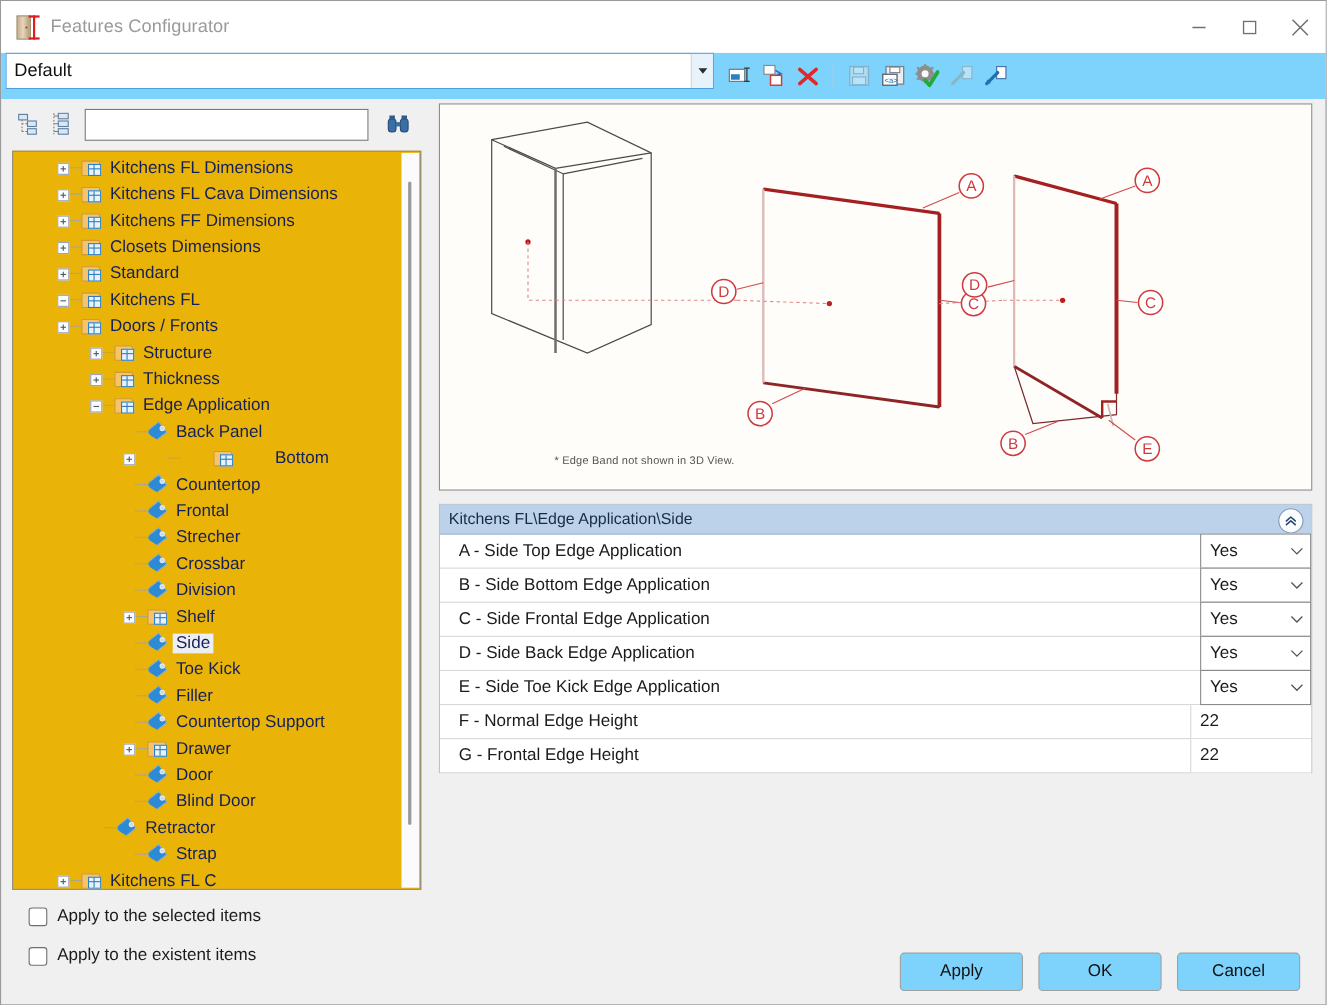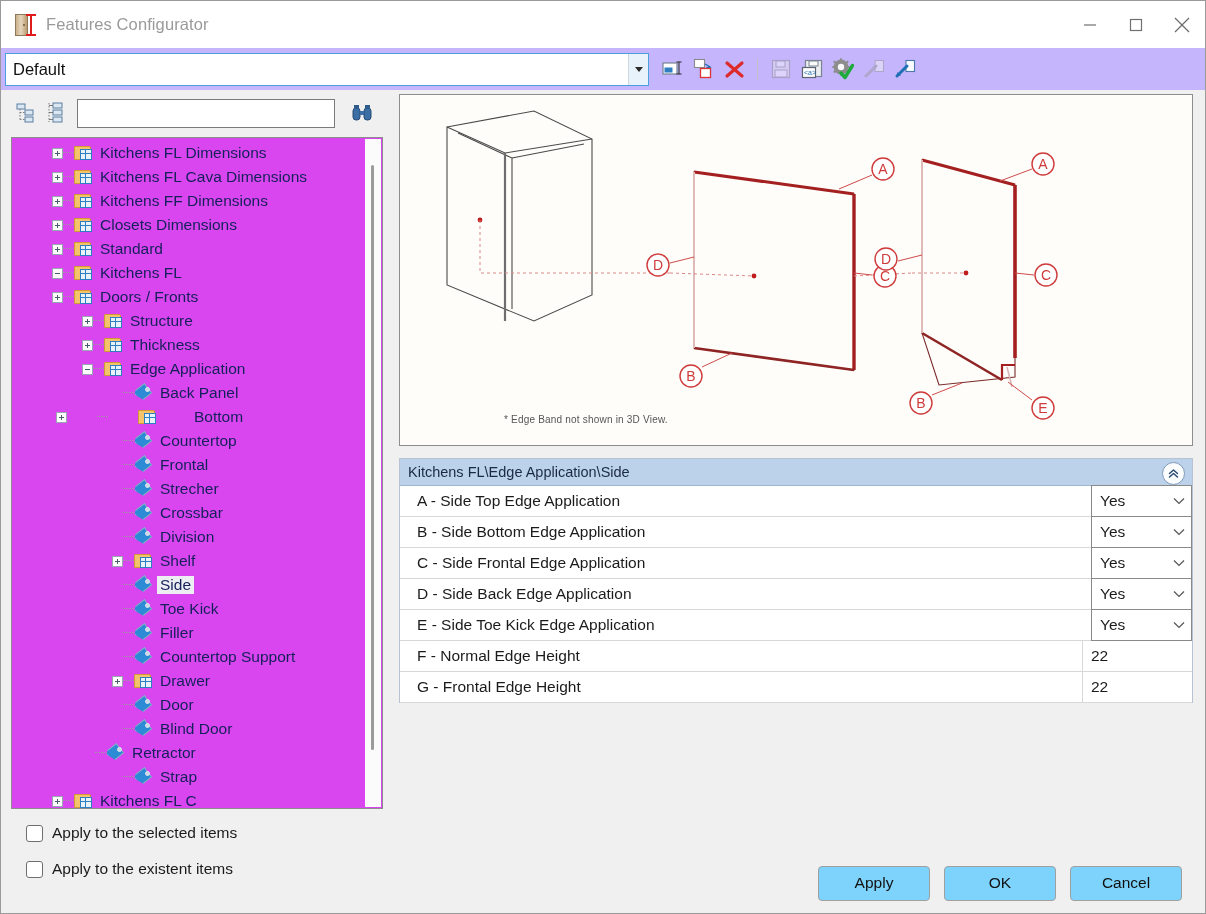--- a/index.html
+++ b/index.html
@@ -43,22 +43,22 @@
     color:#9a9a9a;font-size:16.5px;letter-spacing:.1px;
   }
   .winbtns{position:absolute;right:0;top:0;height:47px;display:flex;}
   .winbtn{
     width:46px;height:47px;display:flex;align-items:center;justify-content:center;
     color:#6d6d6d;
   }
   .winbtn svg{display:block;}
   
   .toprow{
-    height:42px;flex:0 0 42px;display:flex;align-items:center;
-    background:#c4b5fd;
+    height:42px;flex:0 0 42px;display:flex;
+    background:#7dd3fc;
   }
   .profile-combo{
     margin-left:4px;width:644px;height:33px;box-sizing:border-box;
     border:1px solid #4a9fe0;background:#ffffff;
     display:flex;align-items:center;position:relative;
   }
   .profile-combo .val{
     padding-left:7px;font-size:16.5px;color:#111;flex:1;
   }
   .profile-combo .arrowbox{
@@ -74,21 +74,21 @@
   .leftcol{width:392px;flex:0 0 392px;display:flex;flex-direction:column;padding-left:10px;padding-top:4px;box-sizing:border-box;}
   .searchrow{height:38px;display:flex;align-items:center;gap:0;}
   .ticon{width:30px;height:28px;display:flex;align-items:center;justify-content:center;}
   .searchbox{
     width:258px;height:29px;margin-left:6px;box-sizing:border-box;
     border:1px solid #7a7a7a;background:#fff;
   }
   .findbtn{width:34px;height:30px;display:flex;align-items:center;justify-content:center;margin-left:11px;}
   .treewrap{
     margin-top:5px;width:372px;height:672px;box-sizing:border-box;
-    border:1px solid #8d8d8d;background:#d946ef;position:relative;overflow:hidden;
+    border:1px solid #8d8d8d;background:#eab308;position:relative;overflow:hidden;
   }
   .tree{position:absolute;left:0;top:0;right:0;bottom:0;padding-top:3px;}
   .tnode{height:24px;display:flex;align-items:center;white-space:nowrap;}
   .tnode .lbl{font-size:15.5px;color:#14205a;padding:0 3px;}
   .tnode.sel .lbl{background:#eceef2;}
   .expander{
     width:11px;height:11px;border:1px solid #9aa6b4;background:#fdfdfd;
     box-sizing:border-box;position:relative;flex:0 0 11px;
   }
   .expander:before{content:"";position:absolute;left:2px;top:4px;width:5px;height:1px;background:#4a5a6a;}
@@ -408,21 +408,21 @@
             </div>
             <div class="tnode" style="padding-left: 100px;">
               <div class="expander hidden"></div>
               <div class="dots"></div>
               <div class="tag">
                 <div class="body"></div>
                 <div class="hole"></div>
               </div>
               <span class="lbl">Back Panel</span>
             </div>
-            <div class="tnode" style="padding-left: 44px; gap: 30px;">
+            <div class="tnode" style="padding-left: 100px; gap: 30px;">
               <div class="expander plus"></div>
               <div class="dots"></div>
               <div class="folder">
                 <div class="back"></div>
                 <div class="grid"></div>
               </div>
               <span class="lbl">Bottom</span>
             </div>
             <div class="tnode" style="padding-left: 100px;">
               <div class="expander hidden"></div>

